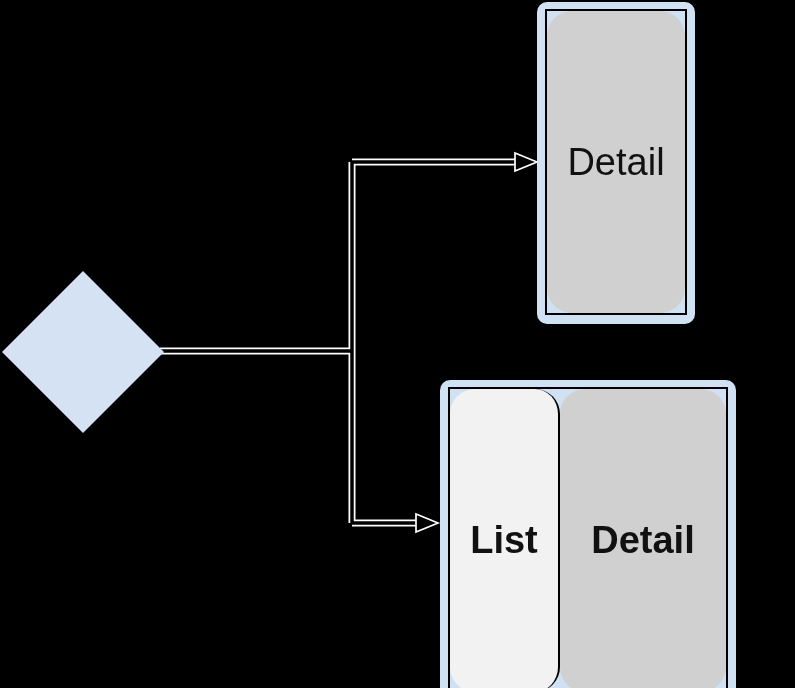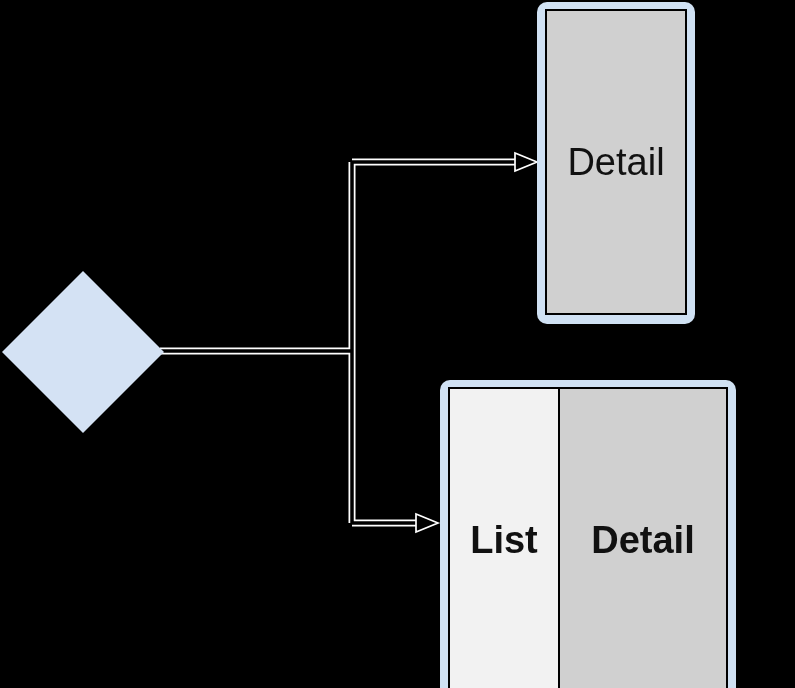--- a/index.html
+++ b/index.html
@@ -88,20 +88,21 @@
     inset: 7px 8px 9px 8px;
     border: 2px solid var(--pane-border, #000);
     display: flex;
   }
   .pane {
     display: flex;
     align-items: center;
     justify-content: center;
     font-size: 38px;
     color: var(--label-text, #111);
+    border-radius: 25px;
   }
   .pane-detail {
     flex: 1;
     background: var(--detail-pane-gray, #d0d0d0);
   }
   .pane-list {
     width: 108px;
     flex: none;
     background: var(--list-pane-gray, #f2f2f2);
     border-right: 2px solid var(--pane-border, #000);

